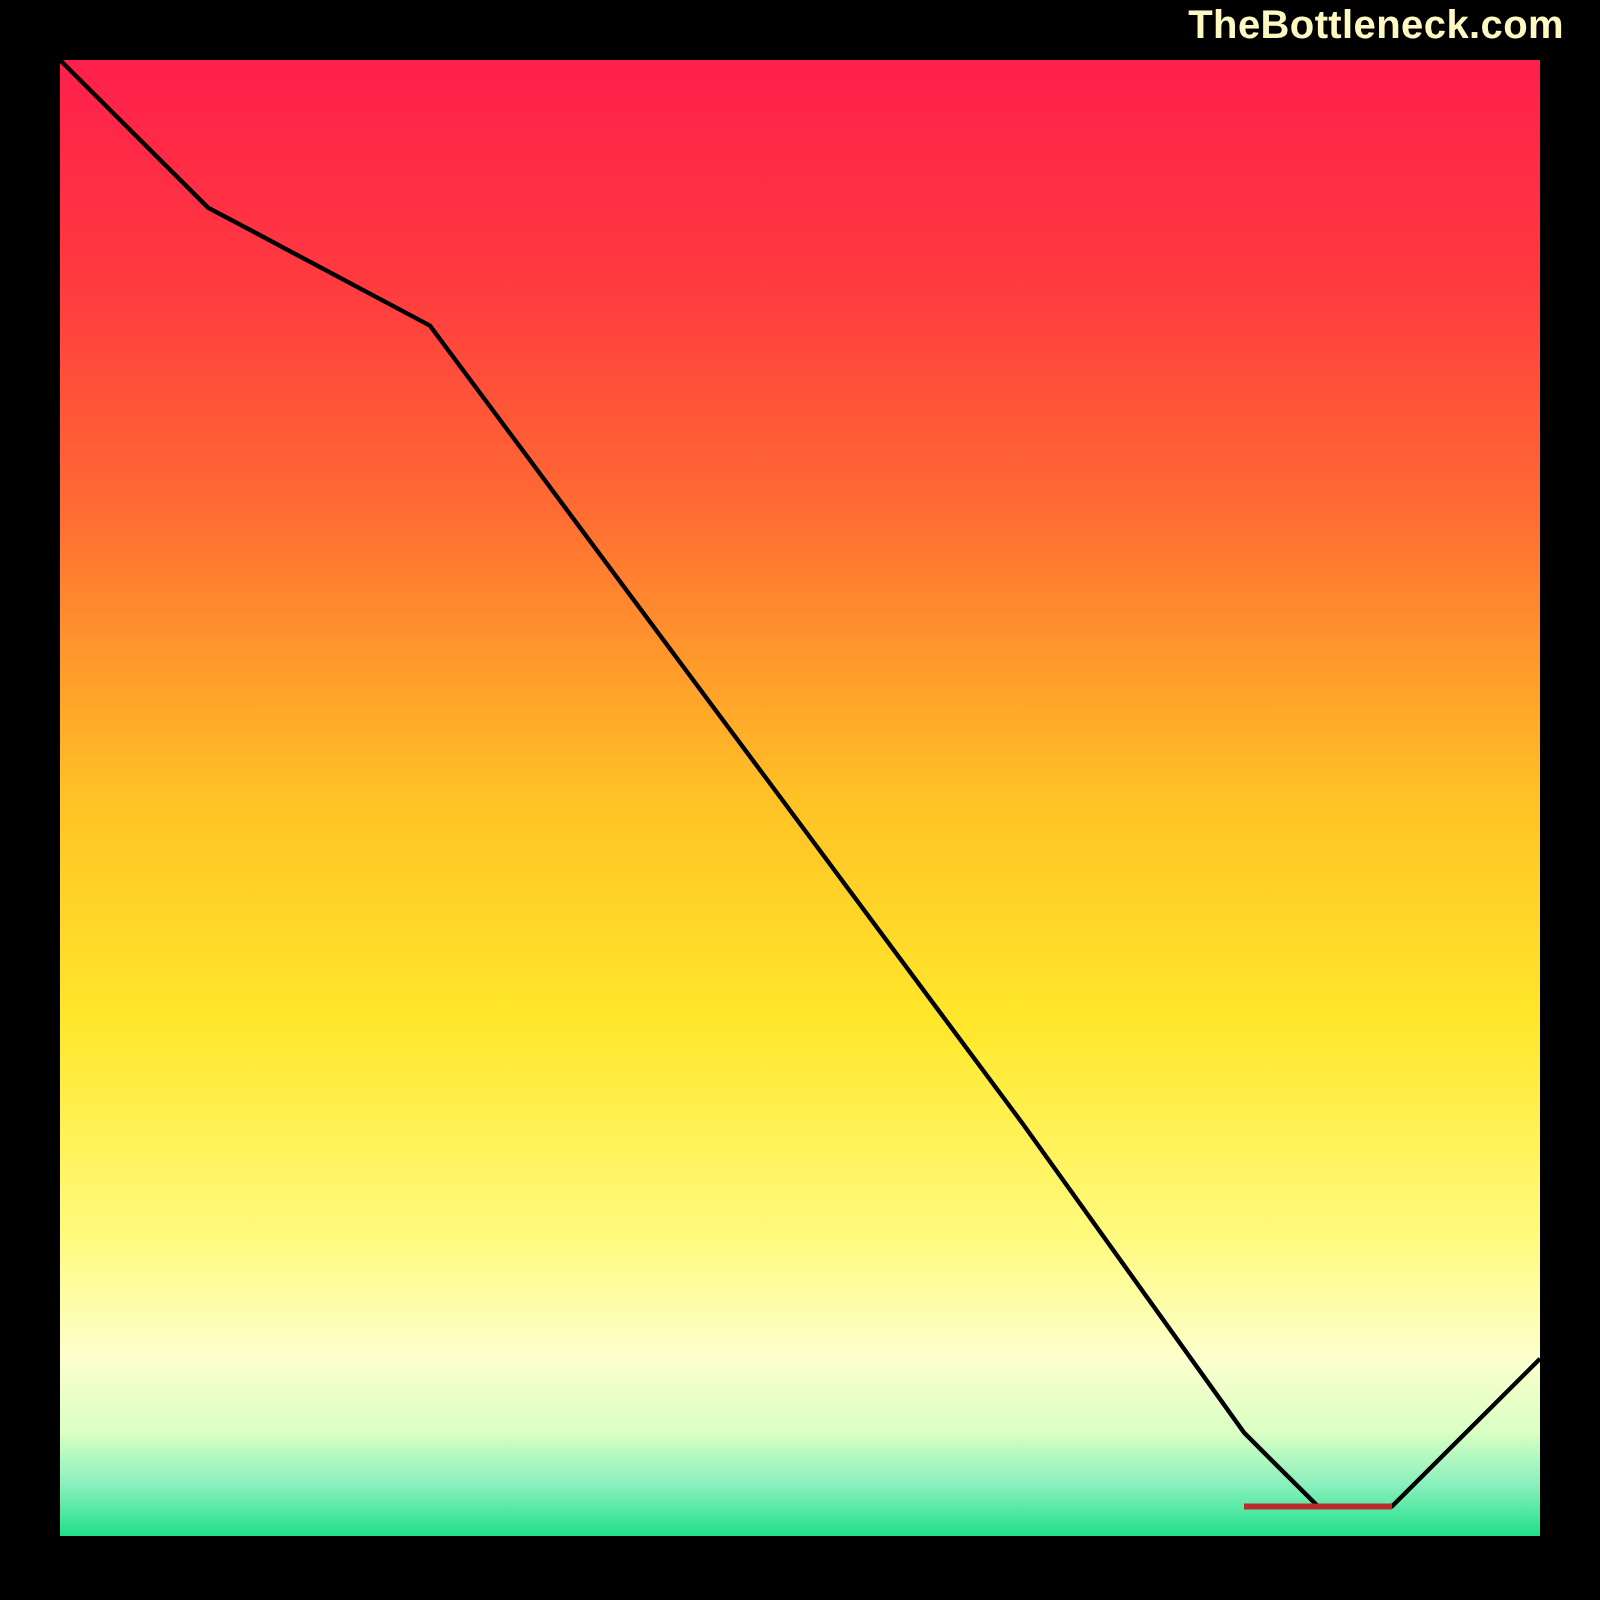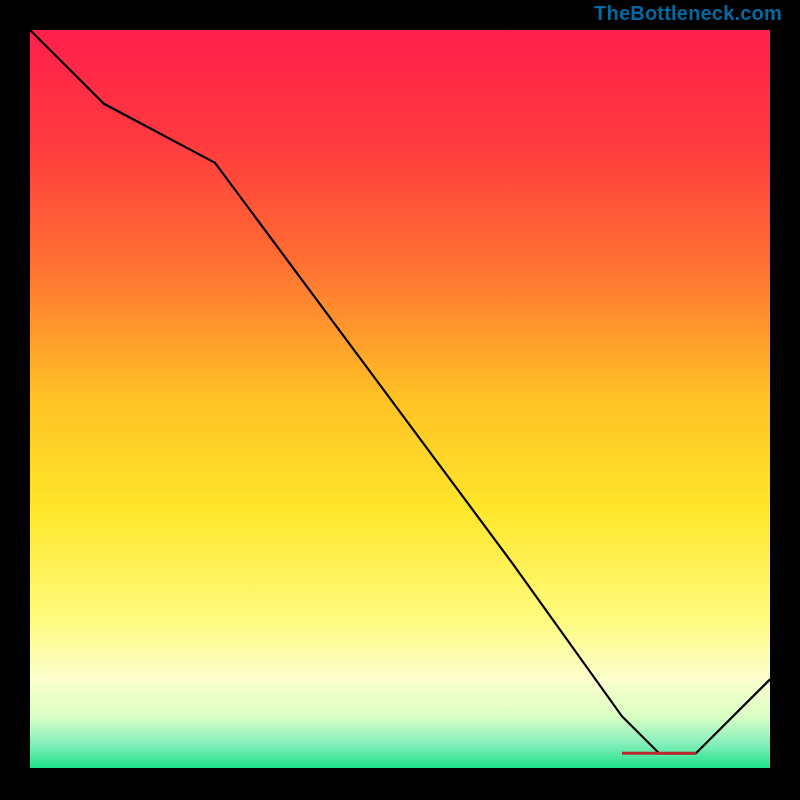--- a/index.html
+++ b/index.html
@@ -13,21 +13,21 @@
   }
   .root {
     position: relative;
     width: 800px;
     height: 800px;
   }
   .watermark {
     position: absolute;
     top: 2px;
     right: 18px;
-    color: #0369a1;
+    color: #fef9c3;
     font-weight: 600;
     font-size: 20px;
     letter-spacing: 0.2px;
   }
   
   .plot-wrap {
     position: absolute;
     left: 15px;
     top: 30px;
     width: 770px;

